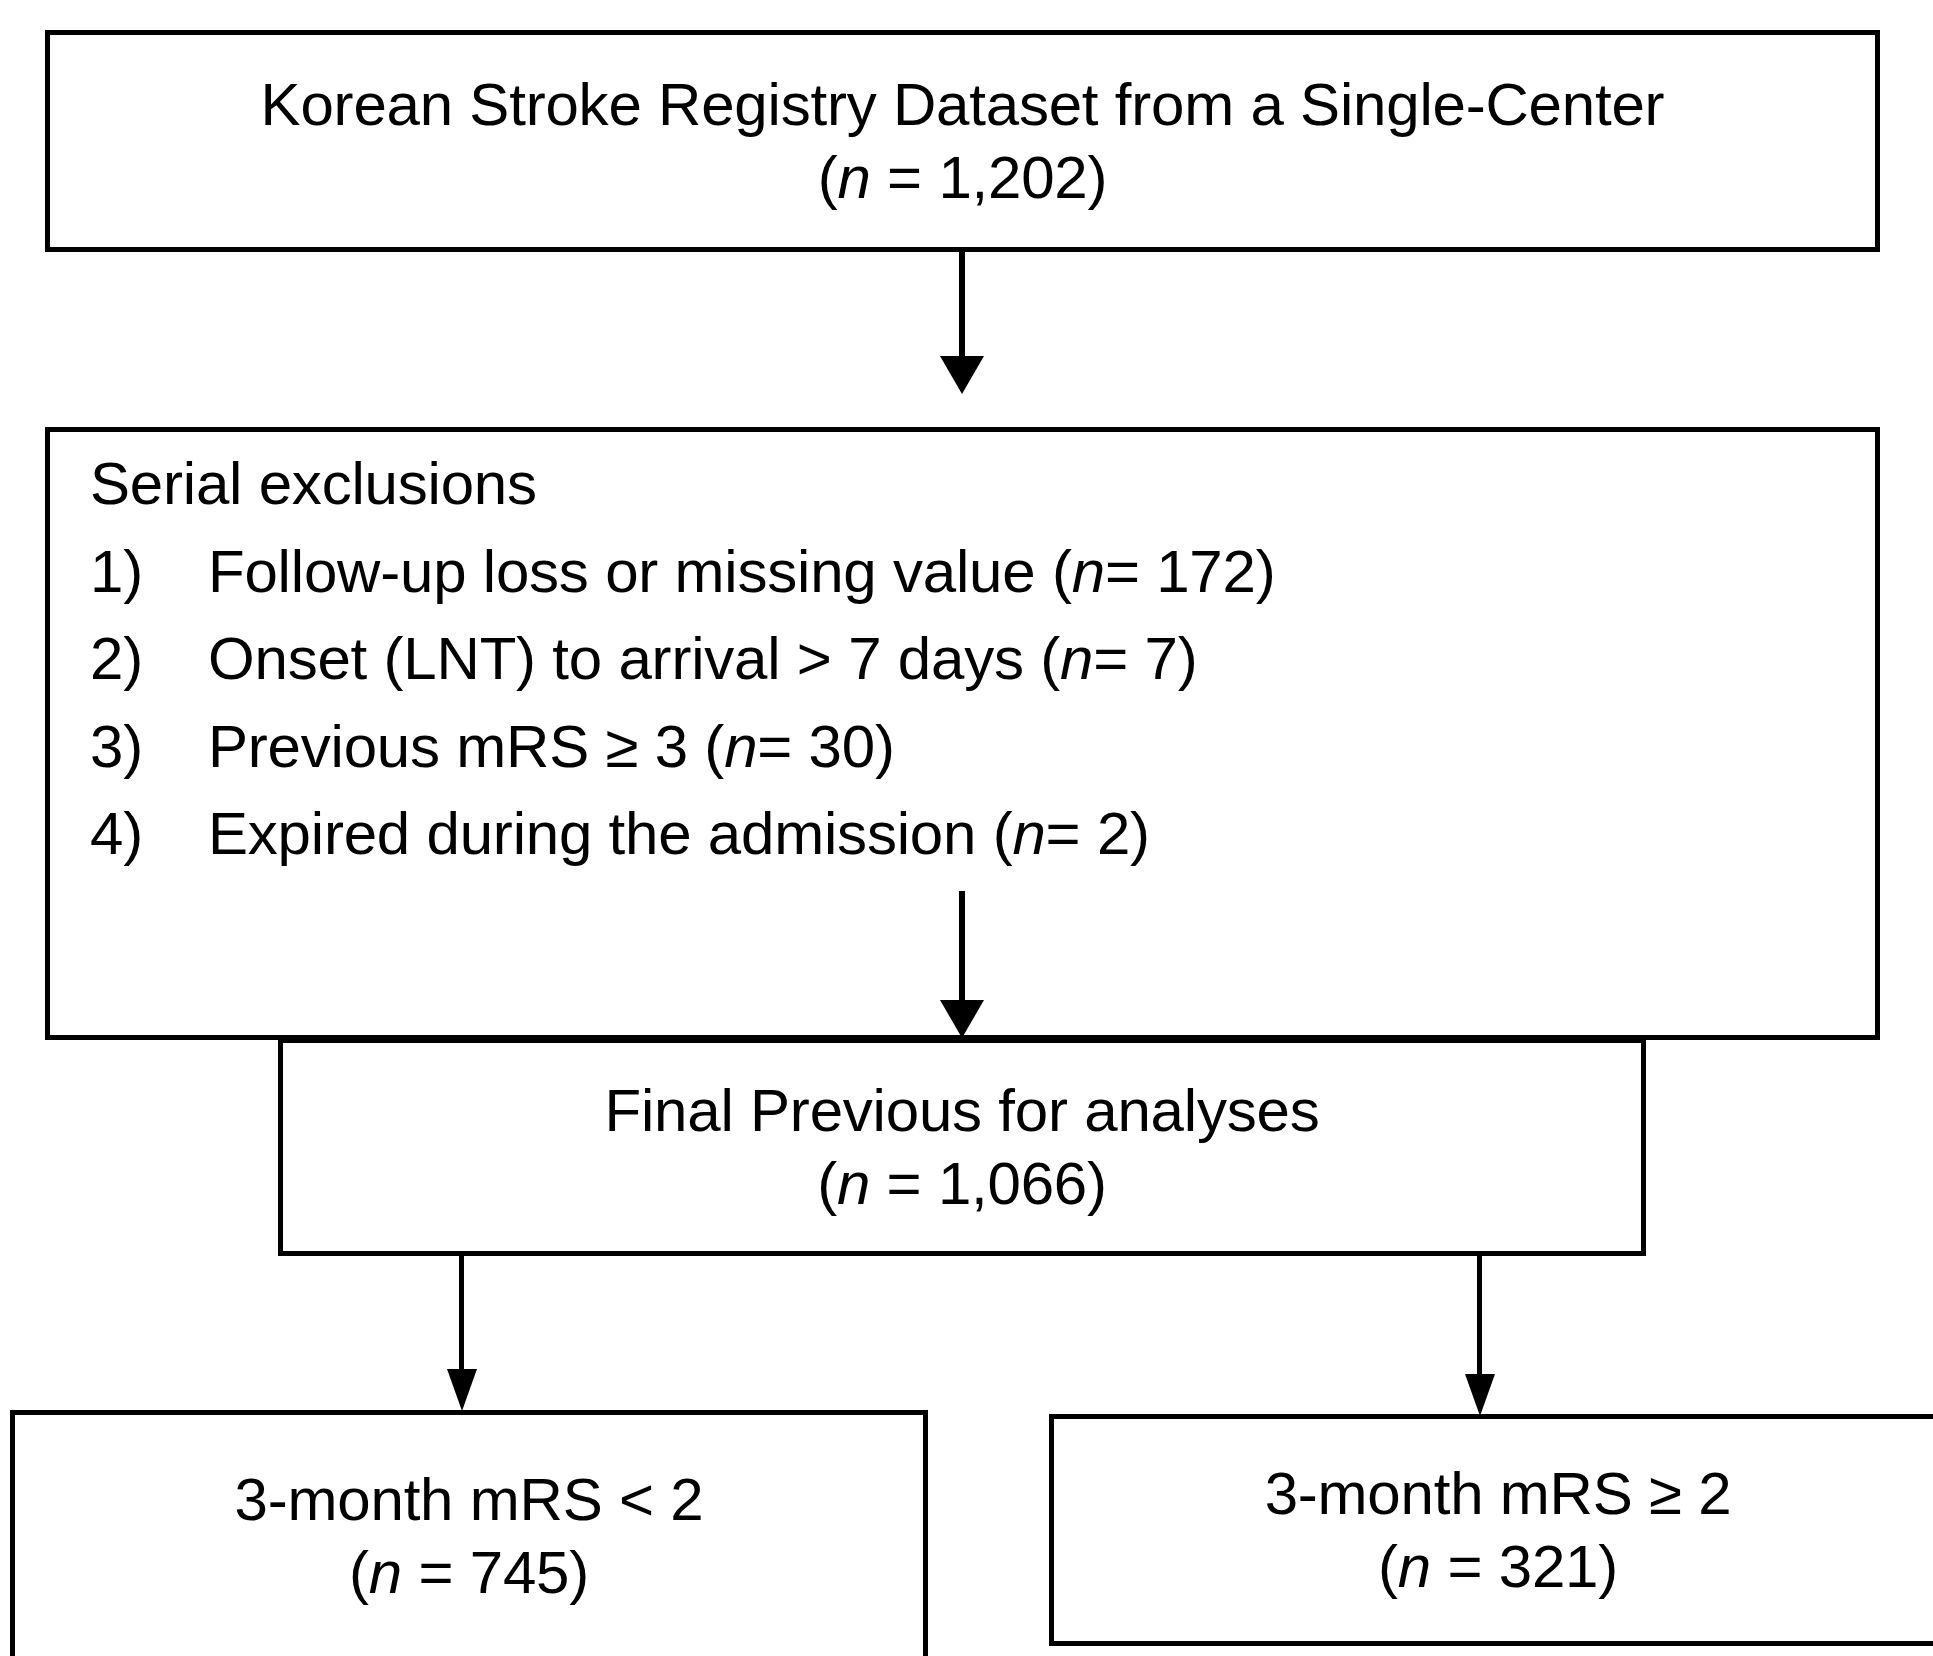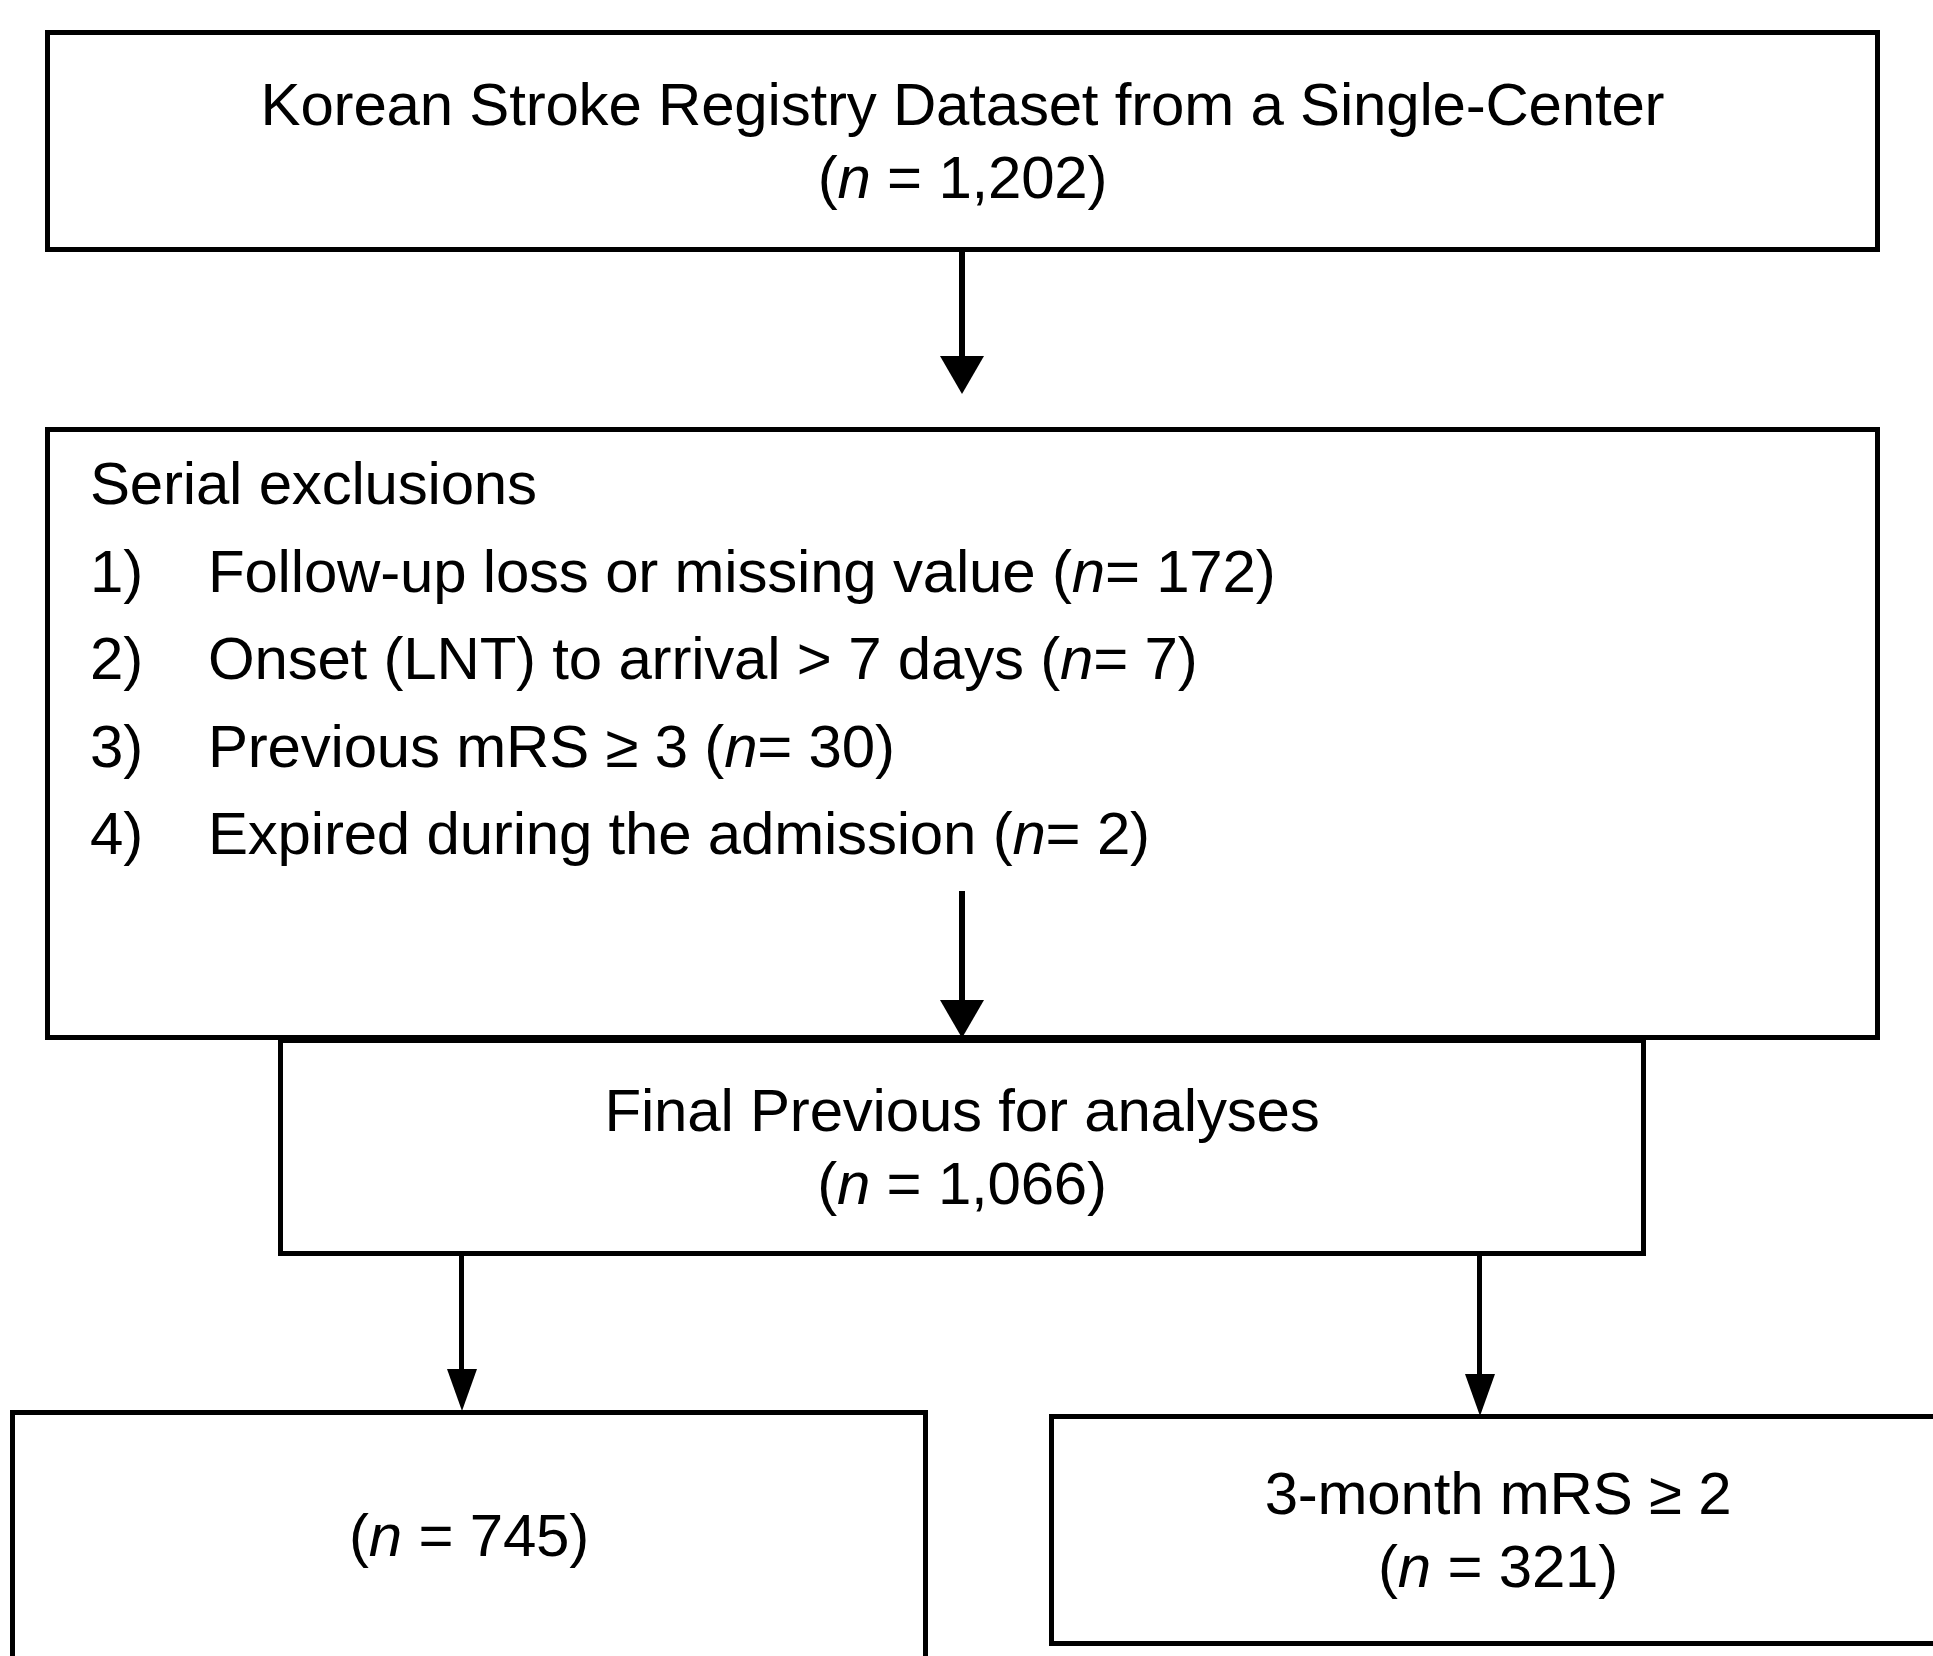--- a/index.html
+++ b/index.html
@@ -178,20 +178,21 @@
     <div class="conn-line" style="left:459px; top:1256px; width:5px; height:117px;"></div>
     <div class="conn-head slim" style="left:447px; top:1369px;"></div>
   </div>
 
   <div class="conn">
     <div class="conn-line" style="left:1477px; top:1256px; width:5px; height:122px;"></div>
     <div class="conn-head slim" style="left:1465px; top:1374px;"></div>
   </div>
 
   <div class="flow-box centered" id="box-good">
+    <div class="box-line">3-month mRS &lt; 2</div>
     <div class="box-line"><span>(</span><span class="ital">n</span><span> = 745)</span></div>
   </div>
 
   <div class="flow-box centered" id="box-poor">
     <div class="box-line">3-month mRS ≥ 2</div>
     <div class="box-line"><span>(</span><span class="ital">n</span><span> = 321)</span></div>
   </div>
 
 </div>
 

